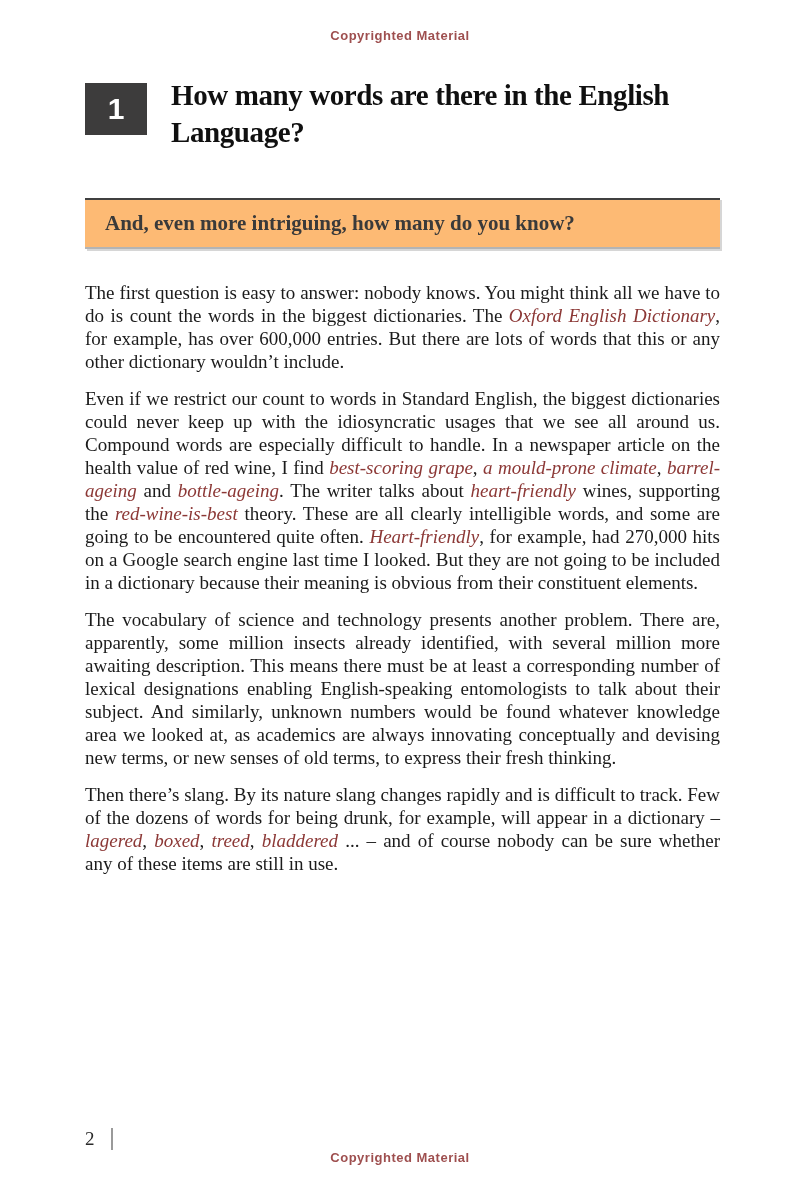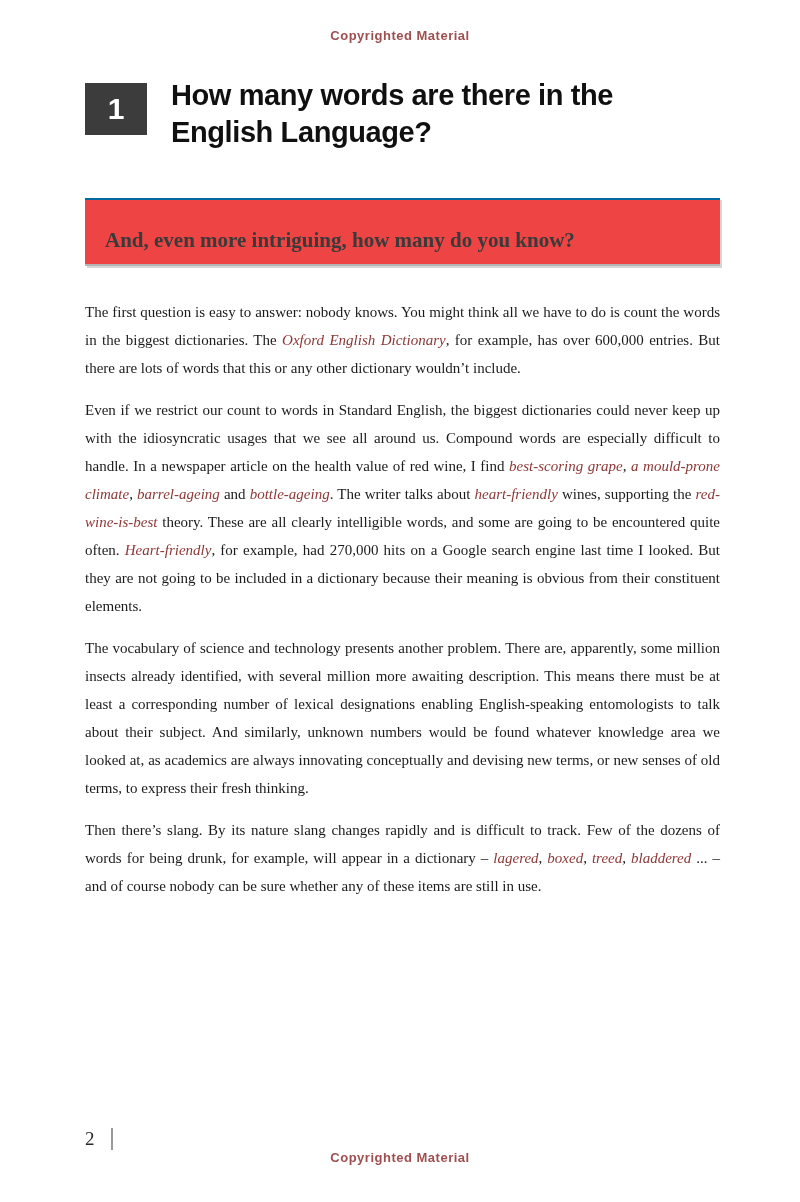--- a/index.html
+++ b/index.html
@@ -43,45 +43,45 @@
     font-weight: bold;
     font-size: 30px;
     display: flex;
     align-items: center;
     justify-content: center;
   }
   .chapter-title {
     margin-left: 24px;
     margin-top: -6px;
     max-width: 555px;
-    font-family: Liberation Sans, sans-serif;
+    font-family: Liberation Serif, serif;
     font-weight: bold;
     font-size: 29px;
     line-height: 37px;
     letter-spacing: -0.4px;
     color: #101010;
   }
   .subtitle-banner {
     margin: 28px 80px 0 85px;
-    background: #ef4444;
-    border-top: 2px solid #0369a1;
+    background: #fdba74;
+    border-top: 2px solid #404040;
     border-bottom: 2px solid #b4b4b4;
-    padding: 28px 10px 11px 20px;
+    padding: 11px 10px 11px 20px;
     box-shadow: 2px 2px 0 #d6d6d6;
   }
   .subtitle-text {
     font-family: "Liberation Serif", serif;
     font-weight: bold;
     font-size: 21px;
     color: #3a3a3a;
   }
   .body-text {
     margin: 32px 80px 0 85px;
-    font-size: 15px;
-    line-height: 28px;
+    font-size: 19px;
+    line-height: 23px;
     text-align: justify;
     color: #1b1b1b;
     font-family: Liberation Serif, serif;
   }
   .body-text p { margin: 0 0 14px 0; }
   .em { font-style: italic; color: #8c3836; }
   .footer-row {
     position: absolute;
     left: 85px;
     top: 1128px;

